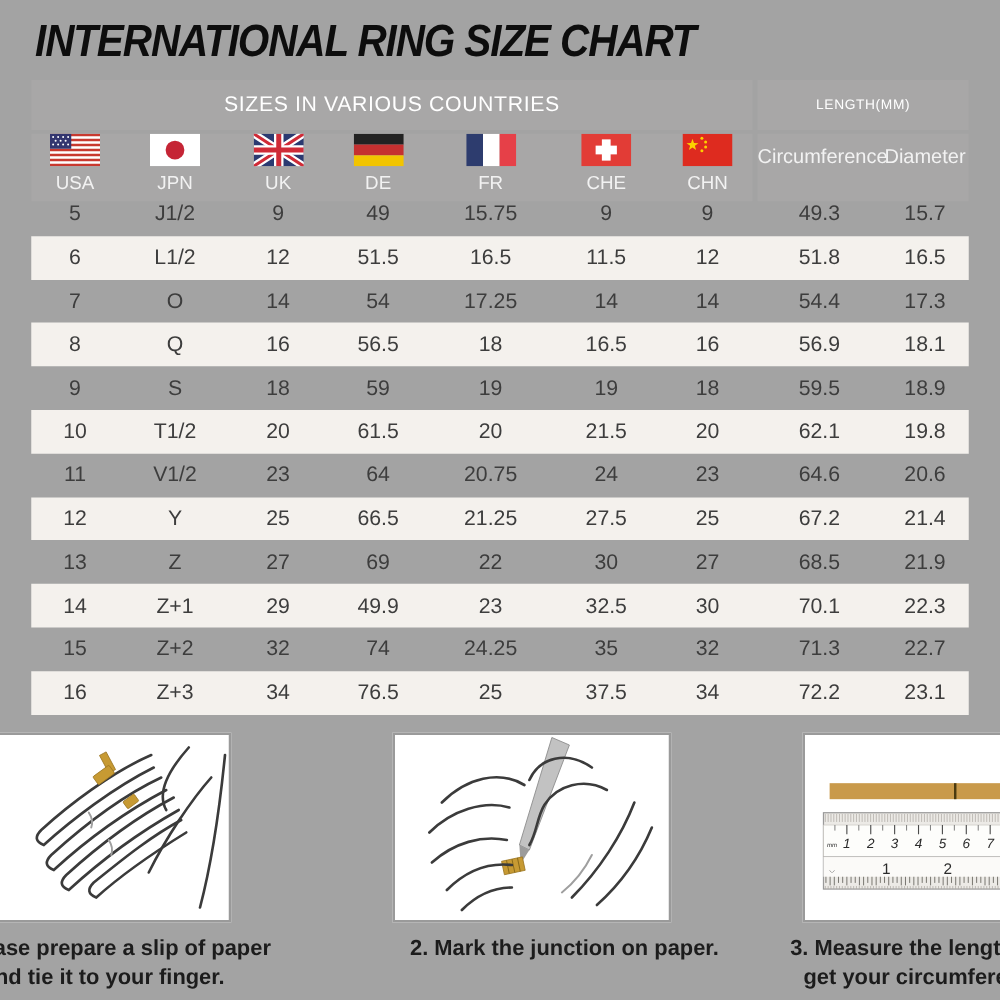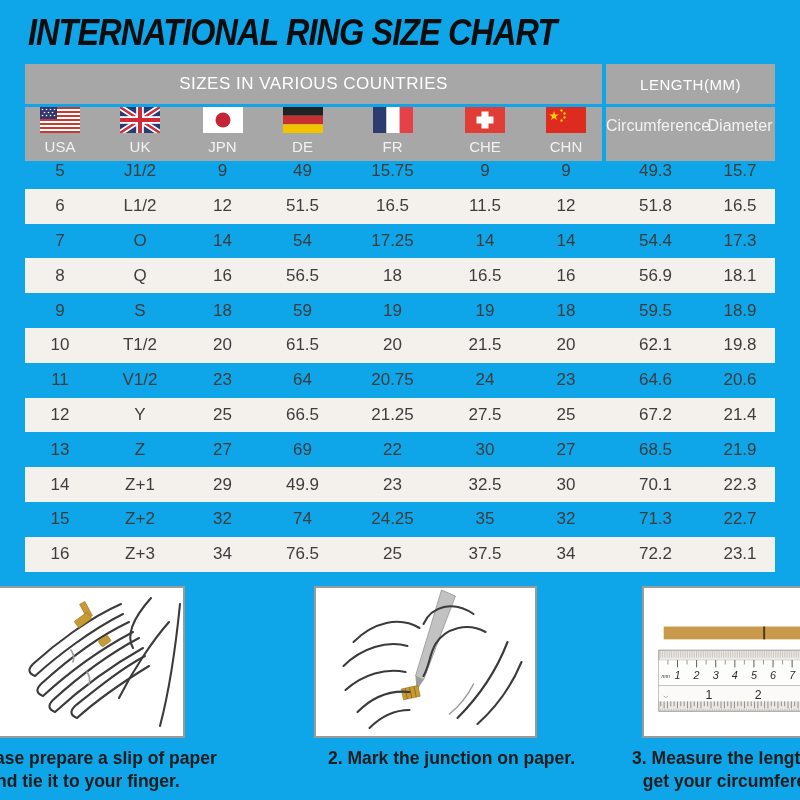--- a/index.html
+++ b/index.html
@@ -1,34 +1,34 @@
 <!DOCTYPE html>
 <html><head>
 <meta charset="utf-8">
 <style>
   * { box-sizing: border-box; margin: 0; padding: 0; }
   html,body { width: 800px; background: #ffffff; font-family: "Liberation Sans", sans-serif; }
-  .page { position: relative; width: 800px; height: 800px; overflow: hidden; background: #0ea5e9; }
+  .page { position: relative; width: 800px; height: 800px; overflow: hidden; background: #a3a3a3; }
 
   
   .page-title {
     margin: 12px 0 10px 28px;
     font-size: 36px; font-weight: 700; font-style: italic;
     color: #0d0d0d; letter-spacing: -1px; white-space: nowrap;
     transform: scaleX(.9); transform-origin: left center;
   }
 
   
   .ring-table { width: 750px; margin: 0 auto; }
   .hdr-row1 { display: grid; grid-template-columns: 577px 169px; column-gap: 4px; height: 40px; margin-bottom: 3px; }
   .hdr-row1 > div {
     background: #a8a7a7; color: #fff; display: flex; align-items: center; justify-content: center;
     font-size: 17px; letter-spacing: .5px;
   }
-  .hdr-row1 .grp-right { font-size: 15px; }
+  .hdr-row1 .grp-right { font-size: 11px; }
 
   .hdr-row2 { display: grid; grid-template-columns: 577px 169px; column-gap: 4px; height: 47px; }
   .countries-hdr { background: #a8a7a7; display: grid; grid-template-columns: 70px 90px 75px 85px 95px 90px 72px; }
   .col-head { display: flex; flex-direction: column; align-items: center; justify-content: flex-end; padding-bottom: 6px; }
   .flag { width: 40px; height: 26px; display: block; margin-bottom: 5px; }
   .flag svg { width: 40px; height: 26px; display: block; }
   .col-label { color: #f2f2f2; font-size: 15px; }
   .length-hdr { background: #a8a7a7; display: grid; grid-template-columns: 99px 70px; align-items: end; }
   .length-hdr span { color: #f2f2f2; font-size: 16px; text-align: center; padding-bottom: 26px; }
 
@@ -100,40 +100,40 @@
                   <circle cx="14.5" cy="8.5" r=".8"></circle>
               </g>
             </svg>
           </span>
           <span class="col-label">USA</span>
         </div>
 
         <div class="col-head">
           <span class="flag">
             <svg viewBox="0 0 40 26">
+              <rect width="40" height="26" fill="#ffffff"></rect>
+              <circle cx="20" cy="13" r="7.5" fill="#c52535"></circle>
+            </svg>
+          </span>
+          <span class="col-label">JPN</span>
+        </div>
+
+        <div class="col-head">
+          <span class="flag">
+            <svg viewBox="0 0 40 26">
               <rect width="40" height="26" fill="#2b3a71"></rect>
               <path d="M0,0 L40,26 M40,0 L0,26" stroke="#fff" stroke-width="6"></path>
               <path d="M0,0 L40,26 M40,0 L0,26" stroke="#cf2b37" stroke-width="2.4"></path>
               <rect x="16.2" width="7.6" height="26" fill="#fff"></rect>
               <rect y="9.2" width="40" height="7.6" fill="#fff"></rect>
               <rect x="18" width="4" height="26" fill="#cf2b37"></rect>
               <rect y="11" width="40" height="4" fill="#cf2b37"></rect>
             </svg>
           </span>
           <span class="col-label">UK</span>
-        </div>
-
-        <div class="col-head">
-          <span class="flag">
-            <svg viewBox="0 0 40 26">
-              <rect width="40" height="26" fill="#ffffff"></rect>
-              <circle cx="20" cy="13" r="7.5" fill="#c52535"></circle>
-            </svg>
-          </span>
-          <span class="col-label">JPN</span>
         </div>
 
         <div class="col-head">
           <span class="flag">
             <svg viewBox="0 0 40 26">
               <rect width="40" height="8.7" fill="#222222"></rect>
               <rect y="8.7" width="40" height="8.6" fill="#c53030"></rect>
               <rect y="17.3" width="40" height="8.7" fill="#f2c400"></rect>
             </svg>
           </span>

